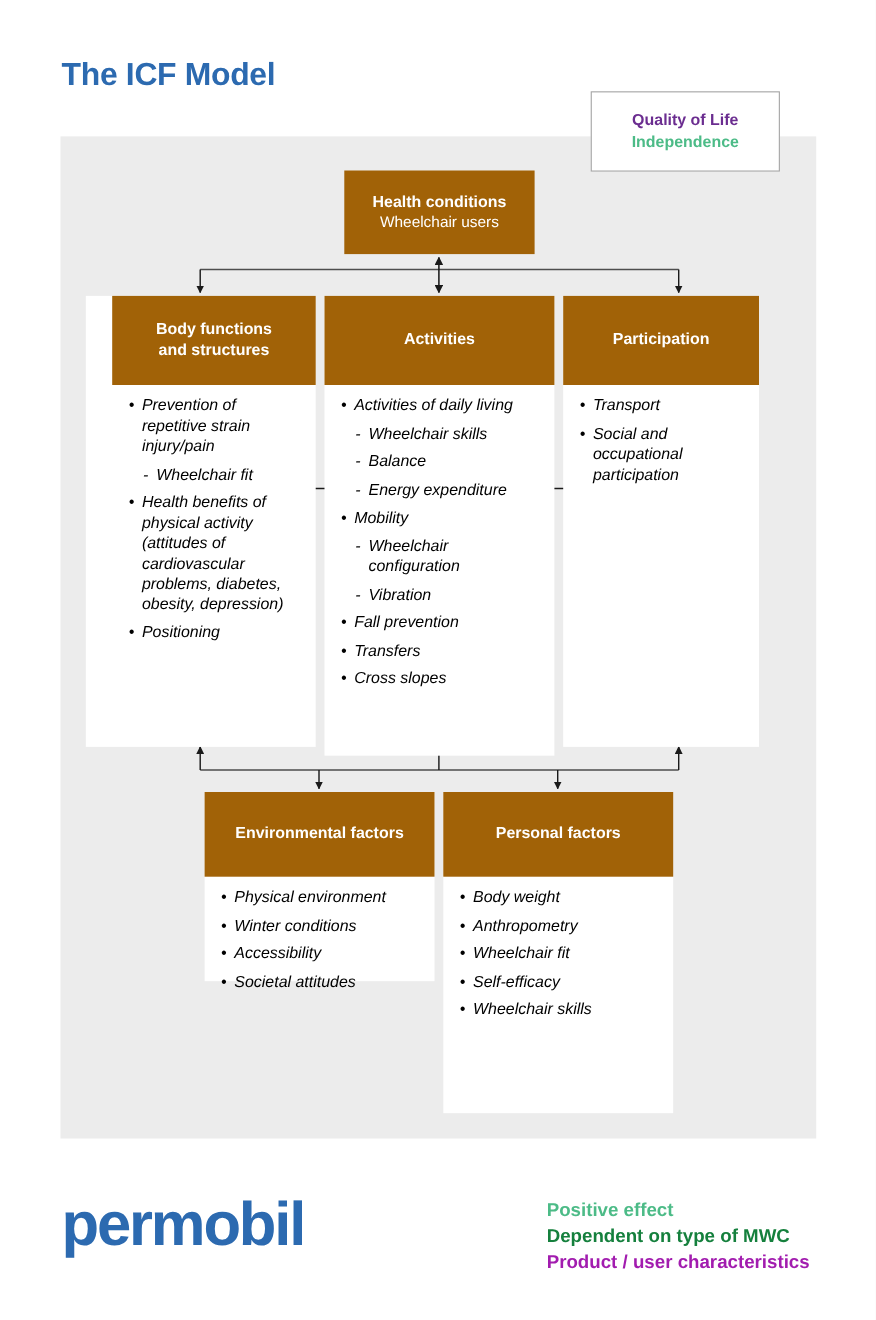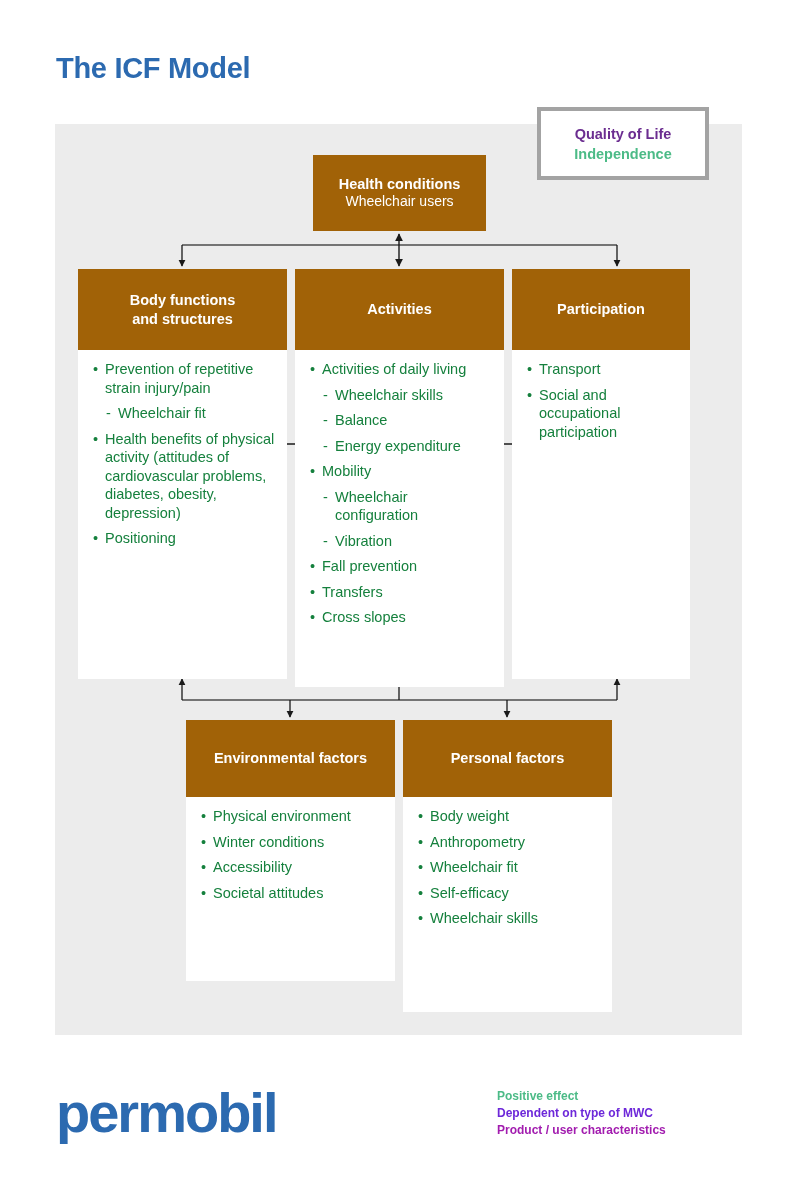--- a/index.html
+++ b/index.html
@@ -33,40 +33,40 @@
     top: 124px;
     width: 687px;
     height: 911px;
     background: #ECECEC;
   }
 
   
   #qol-box {
     position: absolute;
     left: 537px;
-    top: 107px;
+    top: 83px;
     width: 172px;
     height: 73px;
     background: #ffffff;
-    border: 4px solid #a3a3a3;
+    border: 1px solid #a3a3a3;
     box-sizing: border-box;
     display: flex;
     flex-direction: column;
     align-items: center;
     justify-content: center;
     gap: 4px;
     z-index: 5;
   }
   #qol-box .qol-line {
     font-size: 14.5px;
     font-weight: bold;
   }
   .c-purple { color: #6B2D90; }
   .c-green  { color: #4CBB87; }
-  .c-blue   { color: #6d28d9; }
+  .c-blue   { color: #15803d; }
   .c-black  { color: #a21caf; }
 
   
   .node {
     position: absolute;
     background: #ffffff;
     box-sizing: border-box;
   }
   .node-head {
     background: #a16207;
@@ -93,22 +93,23 @@
   
   ul.blist {
     list-style: none;
     margin: 0;
     padding: 0;
   }
   ul.blist li {
     position: relative;
     font-size: 14.5px;
     line-height: 1.28;
-    color: #15803d;
+    color: #000000;
     margin-bottom: 7px;
+    font-style: italic;
   }
   ul.blist li.lvl1 {
     padding-left: 13px;
   }
   ul.blist li.lvl1::before {
     content: "\2022";
     position: absolute;
     left: 1px;
     top: 0;
   }
@@ -119,26 +120,26 @@
     content: "-";
     position: absolute;
     left: 14px;
     top: 0;
   }
 
   
   #node-health {
     left: 313px; top: 155px; width: 173px; height: 76px;
   }
-  #node-body-fn   { left: 78px;  top: 269px; width: 209px; height: 410px; }
+  #node-body-fn   { left: 78px;  top: 269px; width: 209px; height: 410px; padding-left: 24px; }
   #node-activity  { left: 295px; top: 269px; width: 209px; height: 418px; }
   #node-particip  { left: 512px; top: 269px; width: 178px; height: 410px; }
   .col-head { height: 81px; }
 
-  #node-env  { left: 186px; top: 720px; width: 209px; height: 261px; }
+  #node-env  { left: 186px; top: 720px; width: 209px; height: 172px; }
   #node-pers { left: 403px; top: 720px; width: 209px; height: 292px; }
   .bot-head { height: 77px; }
 
   
   #connectors {
     position: absolute;
     left: 0; top: 0;
     width: 796px; height: 1200px;
     pointer-events: none;
   }
@@ -151,21 +152,21 @@
     width: 235px;
     height: 62px;
   }
   #footer-legend {
     position: absolute;
     left: 497px;
     top: 1088px;
     line-height: 1.42;
   }
   #footer-legend div {
-    font-size: 12px;
+    font-size: 17px;
     font-weight: bold;
     white-space: nowrap;
   }
 </style>
 </head>
 <body>
 
 <div id="page-title">The ICF Model</div>
 
 <div id="diagram-panel"></div>

